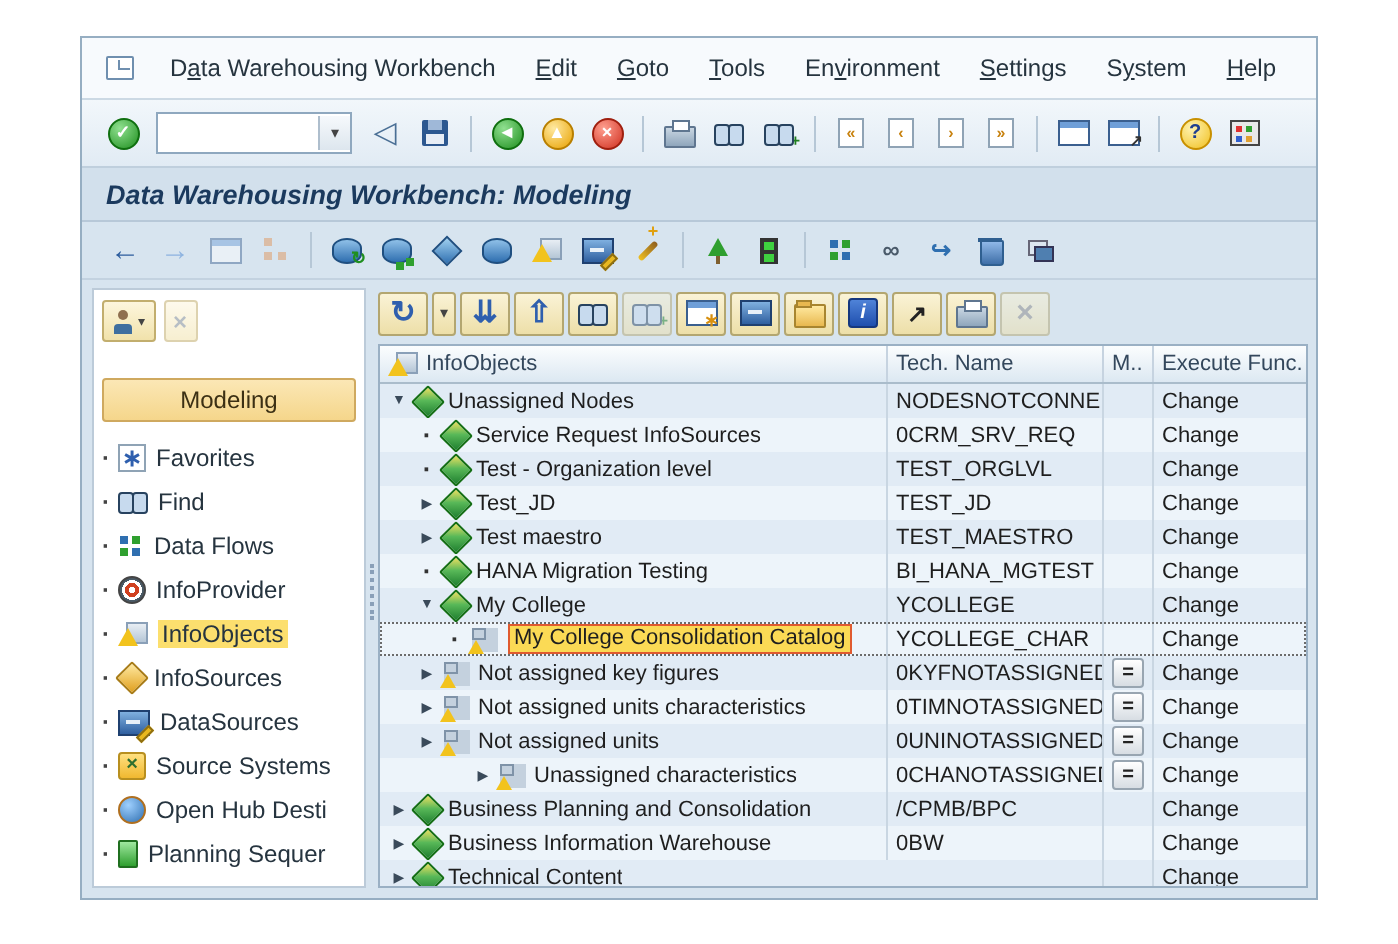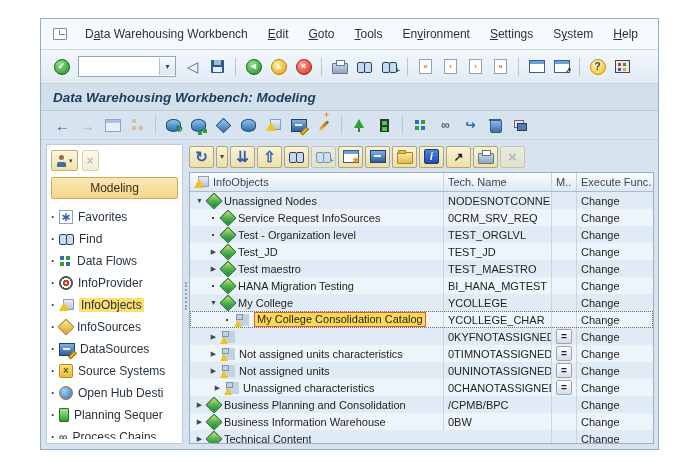--- a/index.html
+++ b/index.html
@@ -29,21 +29,21 @@
 
   
   .appbar{height:28px;background:#d7e4ef;border-bottom:1px solid #c3d2e0;display:flex;align-items:center;padding:0 9px}
 
   
   .main{position:absolute;top:121px;bottom:0;left:0;right:0;display:flex;padding:4px 4px 5px 5px}
   .sidebar{width:137px;background:#fff;border:1px solid #bccbd9;padding:4px 3px;display:flex;flex-direction:column;box-sizing:border-box}
   .sb-buttons{display:flex;gap:4px;margin:1px 0 6px 1px}
   .sb-btn{height:21px;background:linear-gradient(#fdf6dd,#f1e2ab);border:1px solid #c2ae6e;border-radius:2px;display:flex;align-items:center;justify-content:center;gap:2px;padding:0 4px}
   .sb-btn.disabled{opacity:.55}
-  .modeling-btn{height:20px;background:linear-gradient(#fbe7b5,#f5d68b);border:1px solid #cfa95f;border-radius:2px;display:flex;align-items:center;justify-content:center;font-size:12px;color:#3c3014;margin:0 1px 7px 1px}
+  .modeling-btn{height:20px;background:linear-gradient(#fbe7b5,#f5d68b);border:1px solid #cfa95f;border-radius:2px;display:flex;align-items:center;justify-content:center;font-size:12px;color:#3c3014;margin:12px 1px 7px 1px}
   .nav-list{flex:1;overflow:hidden}
   .nav-item{display:flex;align-items:center;height:22px;font-size:12px;color:#26343f;padding:0 1px;white-space:nowrap;overflow:hidden}
   .nav-item .bullet{width:8px;color:#444;font-weight:bold;flex:none}
   .nav-item .glyph{flex:none;margin-right:5px}
   .nav-label{overflow:hidden;white-space:nowrap}
   .nav-label.selected{background:#fcdf6e;padding:0 2px}
 
   .splitter{width:6px;position:relative;flex:none}
   .splitter::after{content:"";position:absolute;left:2px;top:46%;height:28px;border-left:2px dotted #8aa0b8}
 
@@ -500,20 +500,21 @@
                 <span class="rlabel sel">My College Consolidation Catalog</span>
               </div>
               <div class="cell c1">YCOLLEGE_CHAR</div>
               <div class="cell c2"></div>
               <div class="cell c3">Change</div>
             </div>
             <div class="trow">
               <div class="cell c0" style="padding-left: 17px;">
                 <span class="exp">▶</span>
                 <span class="glyph i-cat"></span>
+                <span class="rlabel">Not assigned key figures</span>
               </div>
               <div class="cell c1">0KYFNOTASSIGNED</div>
               <div class="cell c2">
                 <span class="m-eq">=</span>
               </div>
               <div class="cell c3">Change</div>
             </div>
             <div class="trow">
               <div class="cell c0" style="padding-left: 17px;">
                 <span class="exp">▶</span>
@@ -532,21 +533,21 @@
                 <span class="glyph i-cat"></span>
                 <span class="rlabel">Not assigned units</span>
               </div>
               <div class="cell c1">0UNINOTASSIGNED</div>
               <div class="cell c2">
                 <span class="m-eq">=</span>
               </div>
               <div class="cell c3">Change</div>
             </div>
             <div class="trow">
-              <div class="cell c0" style="padding-left: 21px;">
+              <div class="cell c0" style="padding-left: 35px; margin-left: 10px;">
                 <span class="exp">▶</span>
                 <span class="glyph i-cat"></span>
                 <span class="rlabel">Unassigned characteristics</span>
               </div>
               <div class="cell c1">0CHANOTASSIGNED</div>
               <div class="cell c2">
                 <span class="m-eq">=</span>
               </div>
               <div class="cell c3">Change</div>
             </div>

